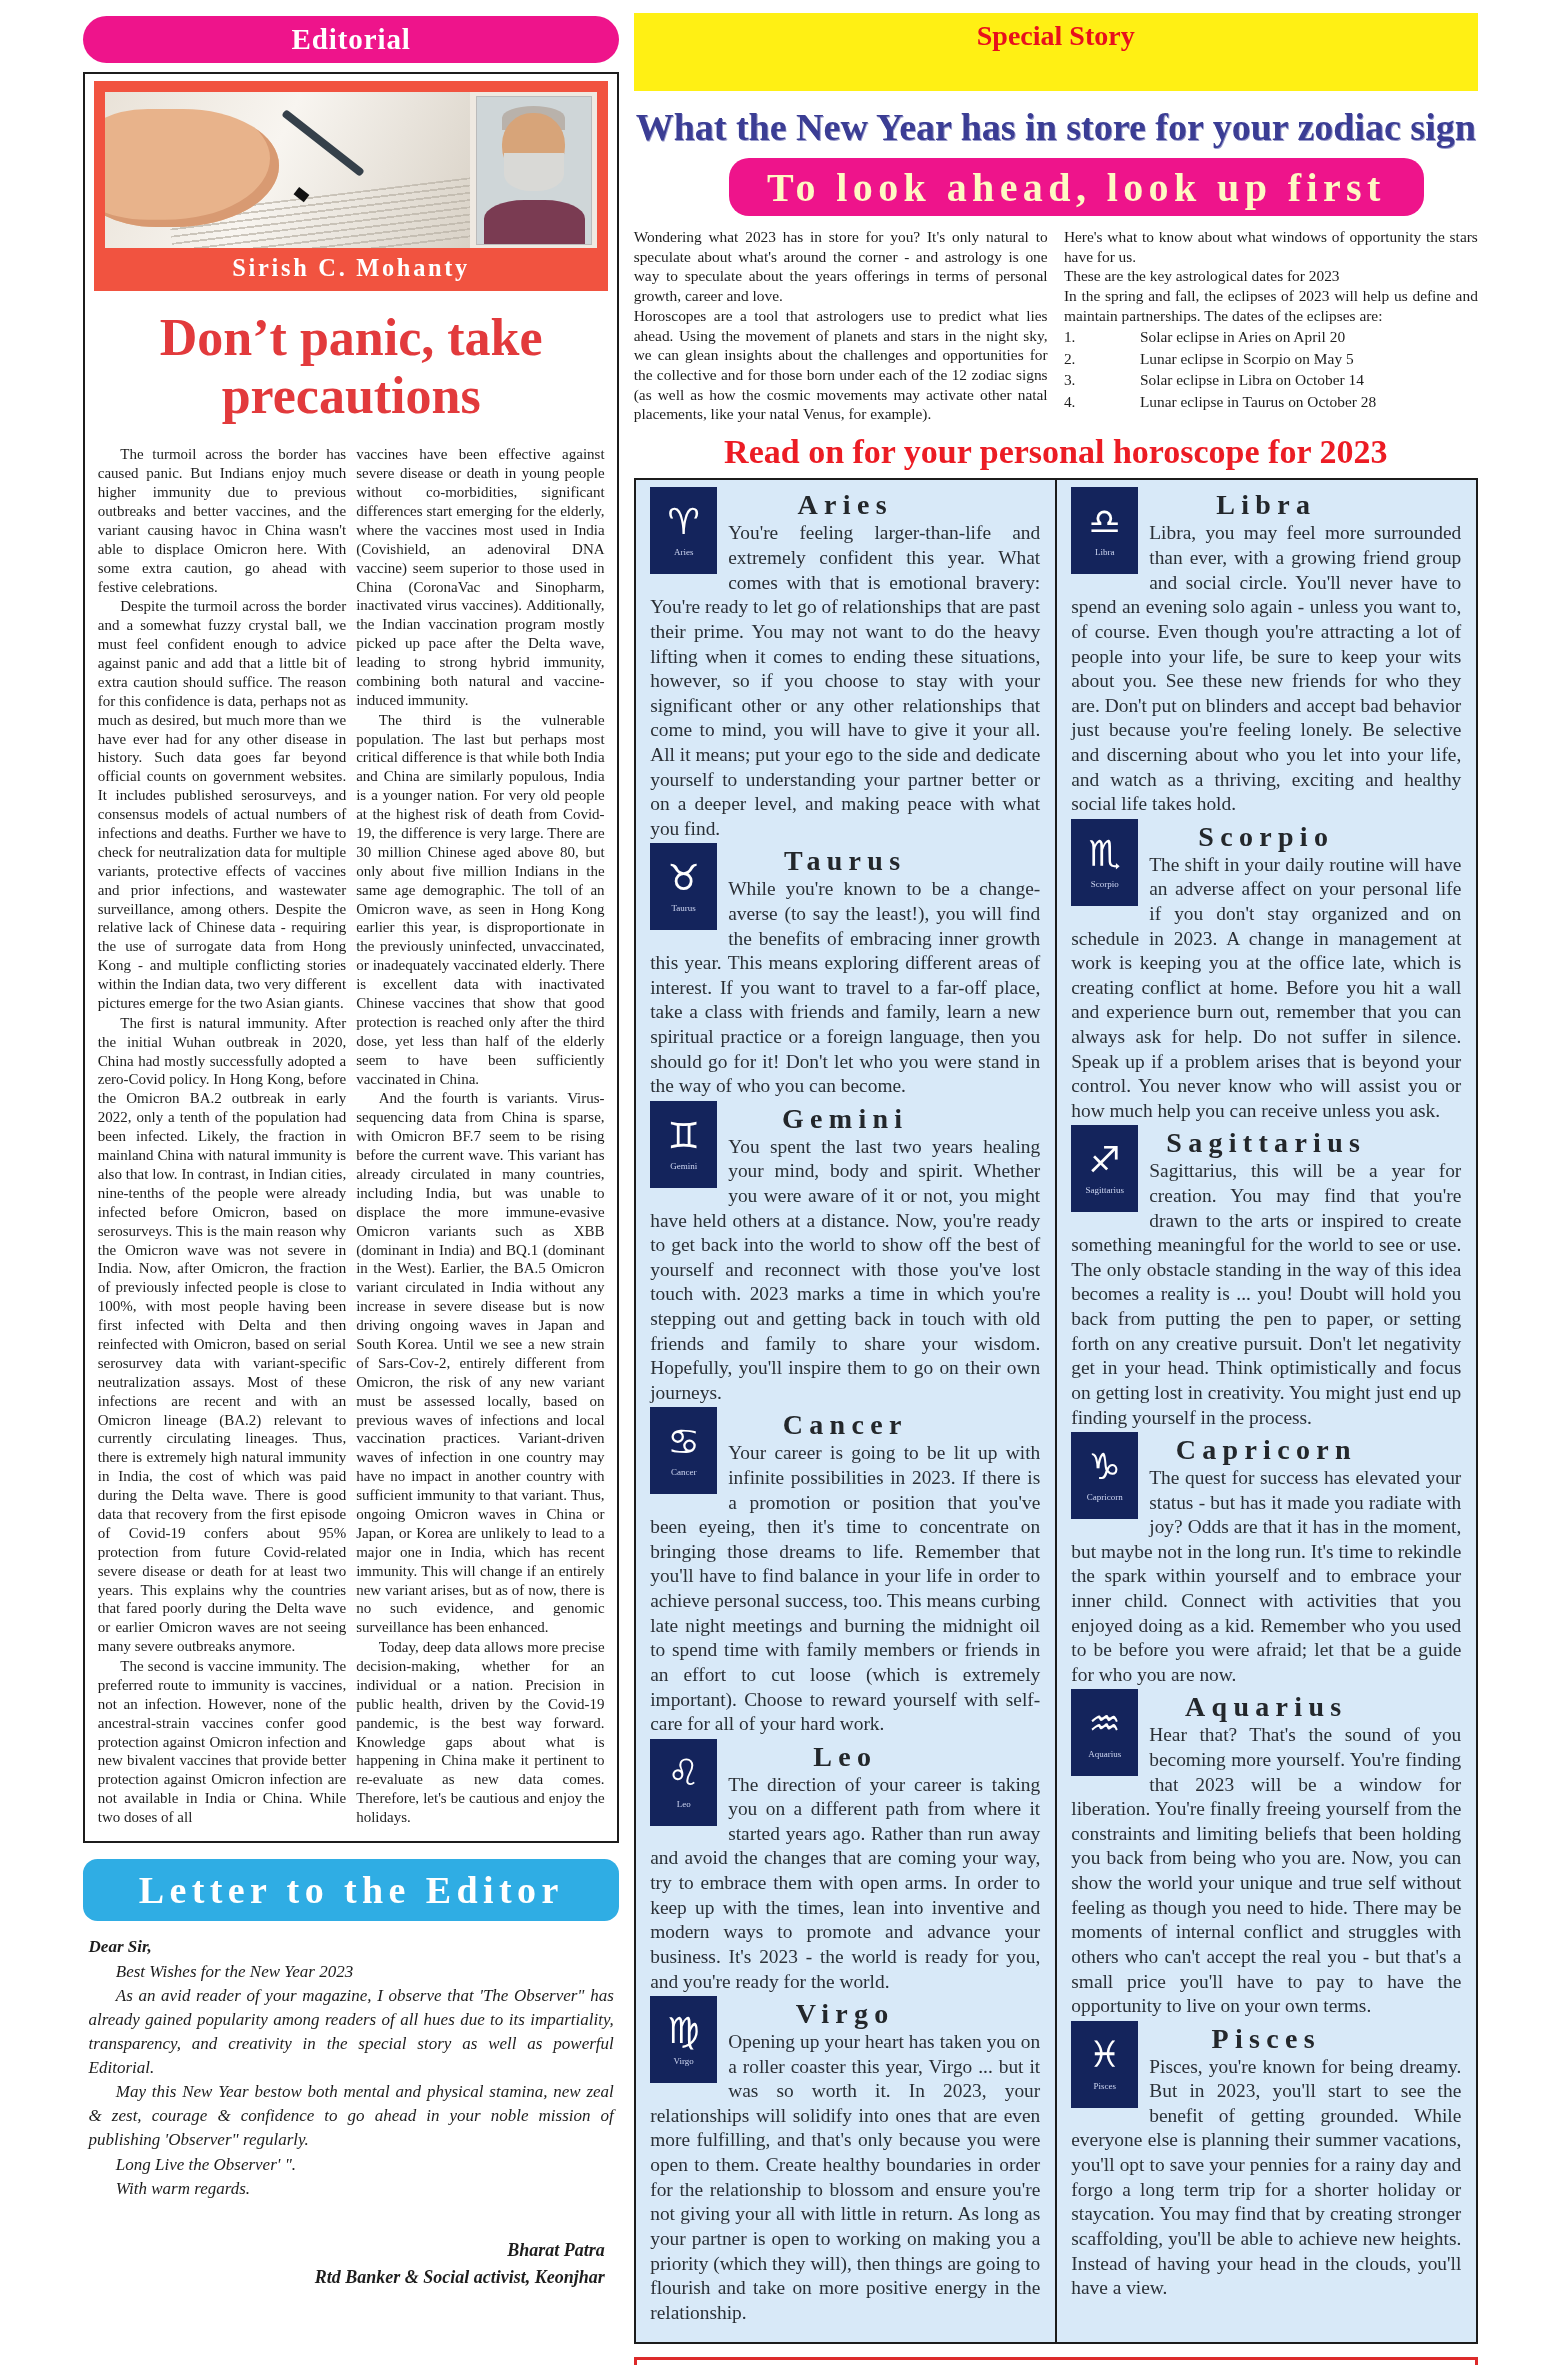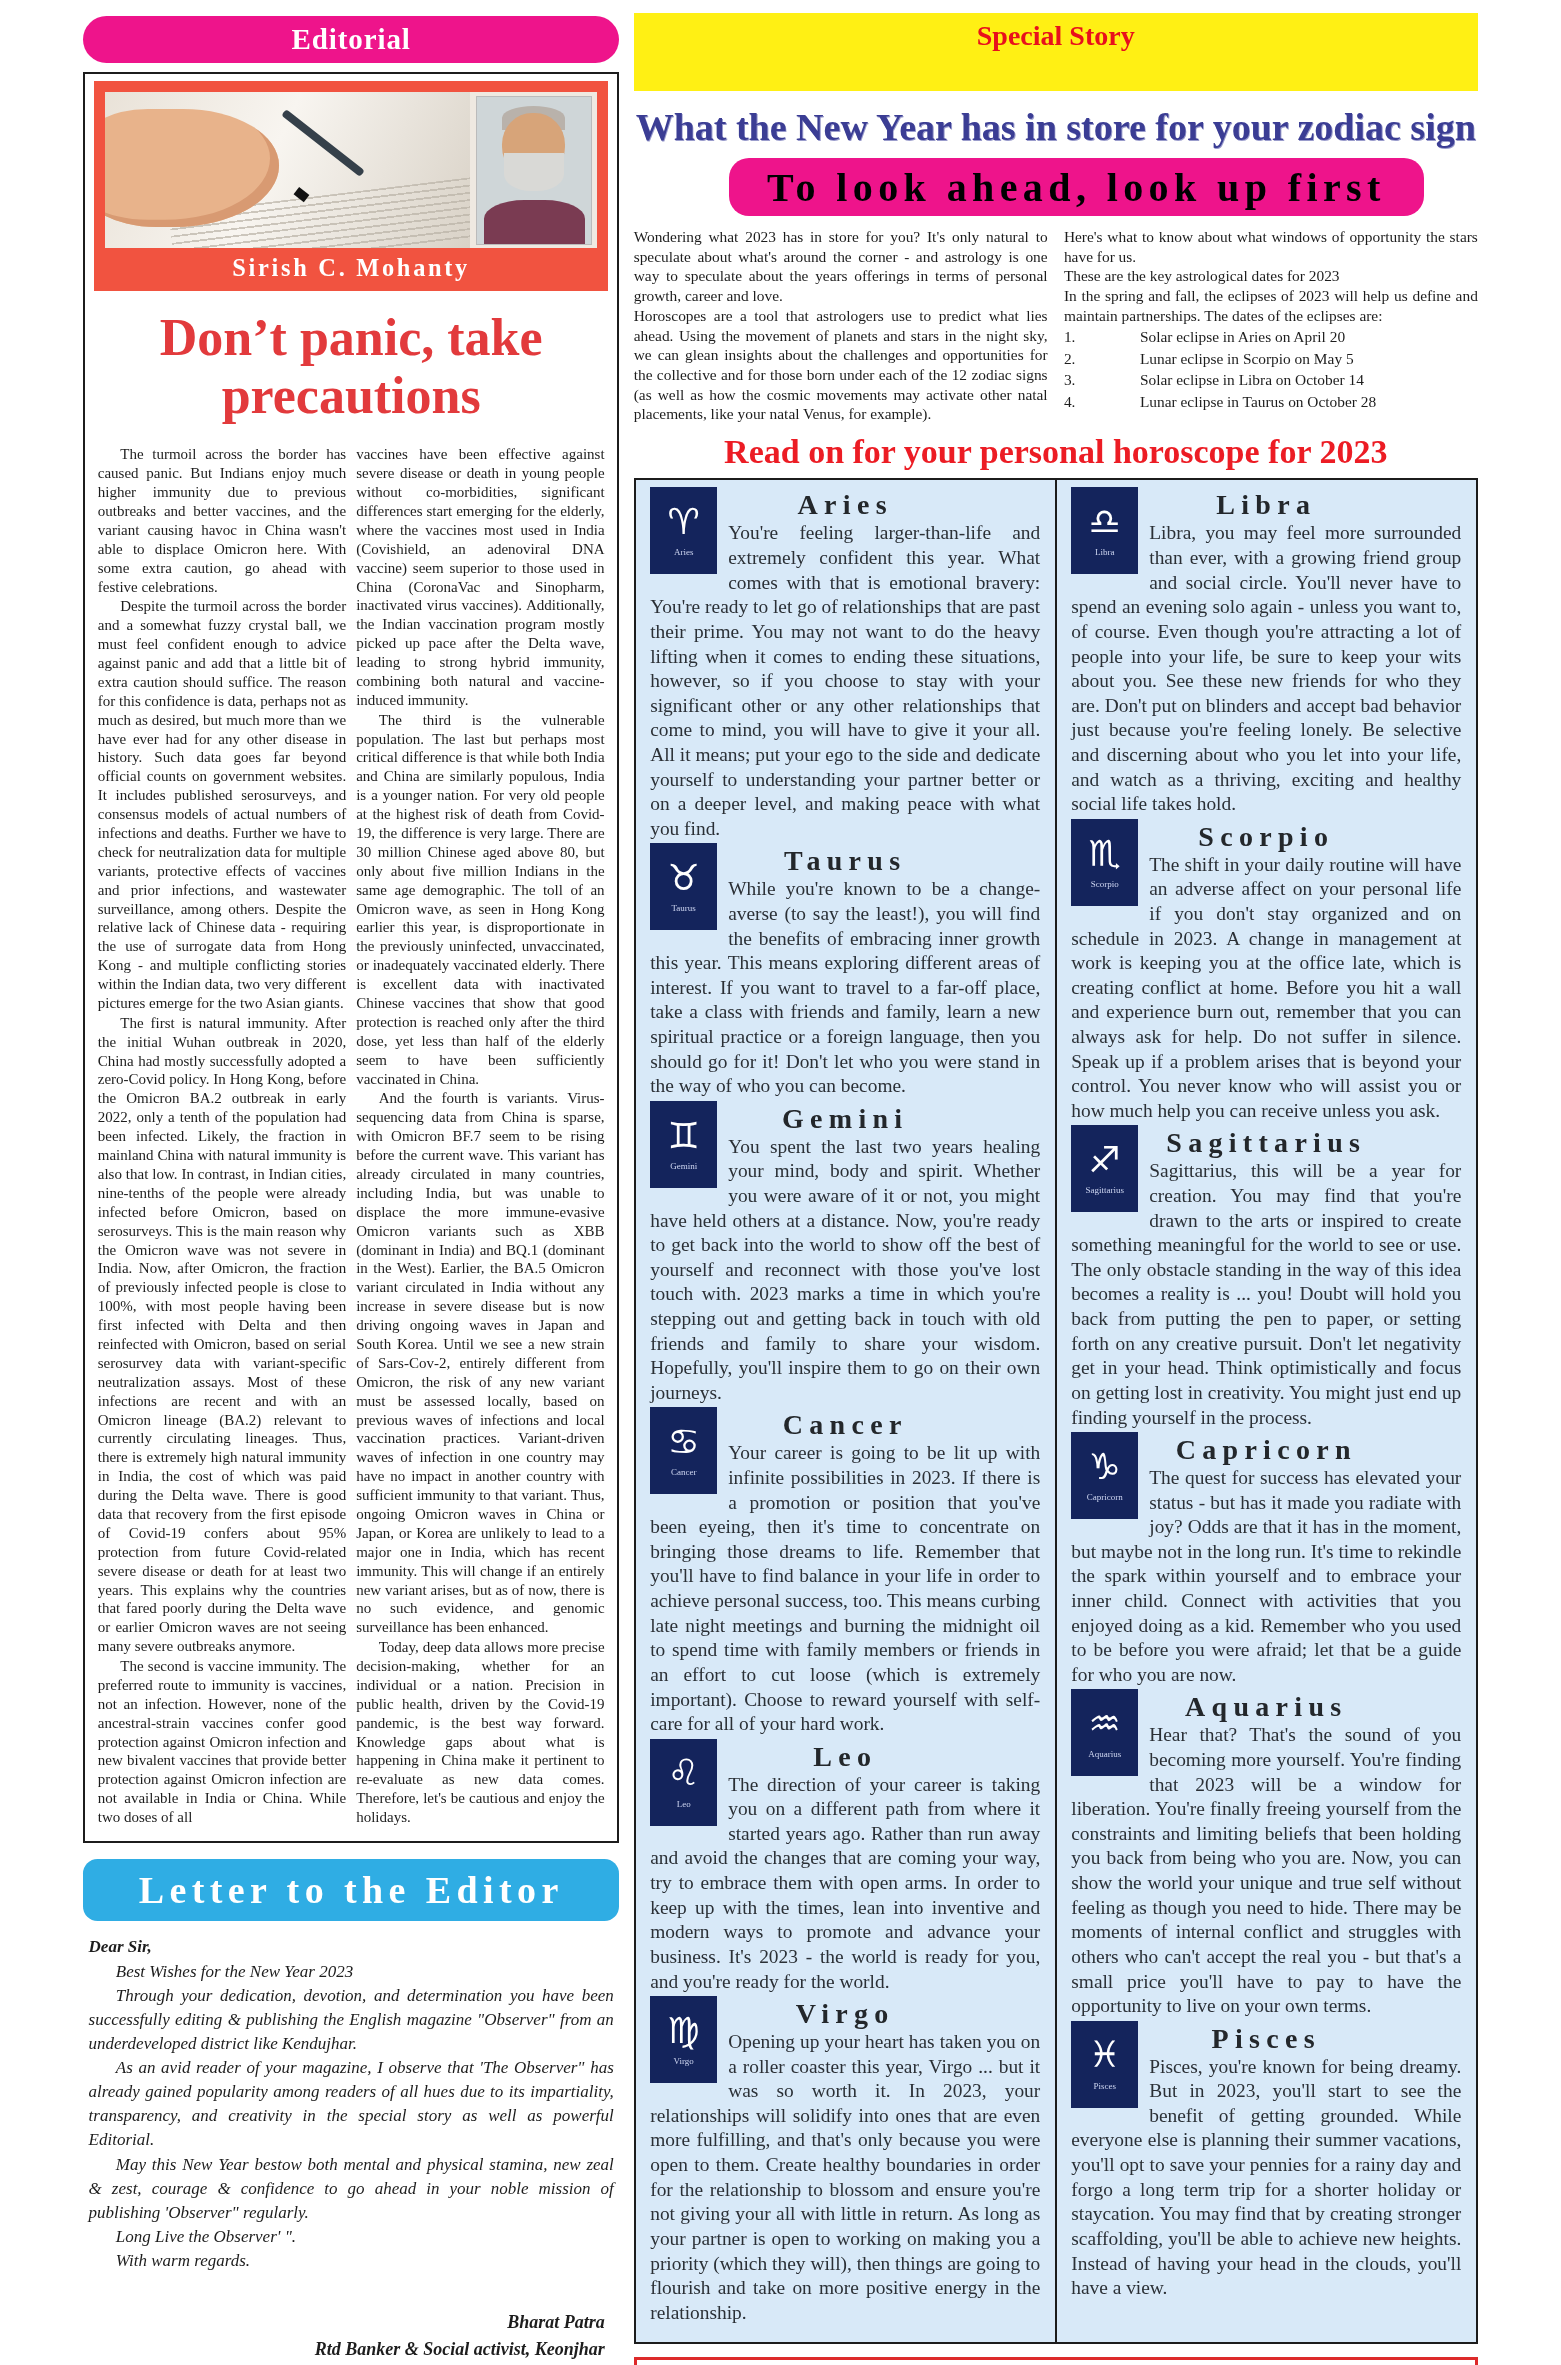--- a/index.html
+++ b/index.html
@@ -42,21 +42,21 @@
   .letter-body .salute { font-weight:bold; }
   .letter-body p { text-indent:1.6em; text-align:justify; }
   .letter-body p.flush { text-indent:1.6em; }
   .letter-sign { margin-top:36px; text-align:right; font-weight:bold; font-size:18px; line-height:1.5; padding-right:9px; }
 
   
   .ss-banner { background:#FFF014; height:78px; text-align:center; padding-top:7.2px; }
   .ss-banner span { color:#E8101C; font-weight:bold; font-size:28px; }
   .ss-headline { color:#3B3D94; font-weight:bold; font-size:38px; text-align:center; margin:14.5px 0 9px 0; text-shadow:0.9px 0.9px 0 #9a9ccc; }
   .ss-sub { background:#EE148B; border-radius:20px; width:fit-content; margin:0 54px 11px auto; padding:5.4px 38px; }
-  .ss-sub span { color:#000000; font-weight:bold; font-size:40px; letter-spacing:5.4px; }
+  .ss-sub span { color:#fef9c3; font-weight:bold; font-size:40px; letter-spacing:5.4px; }
   .ss-intro { display:flex; gap:16.3px; font-size:15.4px; line-height:1.28; }
   .ss-intro-left, .ss-intro-right { flex:1; text-align:justify; }
   .eclipse-row { display:flex; margin-top:1.8px; }
   .eclipse-row .num { width:76px; flex:none; }
   .ss-readon { color:#EC1C24; font-weight:bold; font-size:34px; text-align:center; margin:9px 0 7.2px 0; }
 
   
   .horo-box { border:2.7px solid #1c1c1c; background:#D8E9F8; display:flex; }
   .horo-col { flex:1; min-width:0; padding:9px 14.5px 12.7px 14.5px; }
   .horo-col + .horo-col { border-left:2.7px solid #1c1c1c; }
@@ -134,21 +134,20 @@
         </div>
       </div>
 
       <div class="letter-banner">
         <span>Letter to the Editor</span>
       </div>
 
       <div class="letter-body">
         <div class="salute">Dear Sir,</div>
         <p class="flush">Best Wishes for the New Year 2023</p>
-        <p>Through your dedication, devotion, and determination you have been successfully editing &amp; publishing the English magazine "Observer" from an underdeveloped district like Kendujhar.</p>
         <p>As an avid reader of your magazine, I observe that 'The Observer" has already gained popularity among readers of all hues due to its impartiality, transparency, and creativity in the special story as well as powerful Editorial.</p>
         <p>May this New Year bestow both mental and physical stamina, new zeal &amp; zest, courage &amp; confidence to go ahead in your noble mission of publishing 'Observer" regularly.</p>
         <p>Long Live the Observer' ".</p>
         <p>With warm regards.</p>
         <div class="letter-sign">
           <div>Bharat Patra</div>
           <div>Rtd Banker &amp; Social activist, Keonjhar</div>
         </div>
       </div>
     </div>

